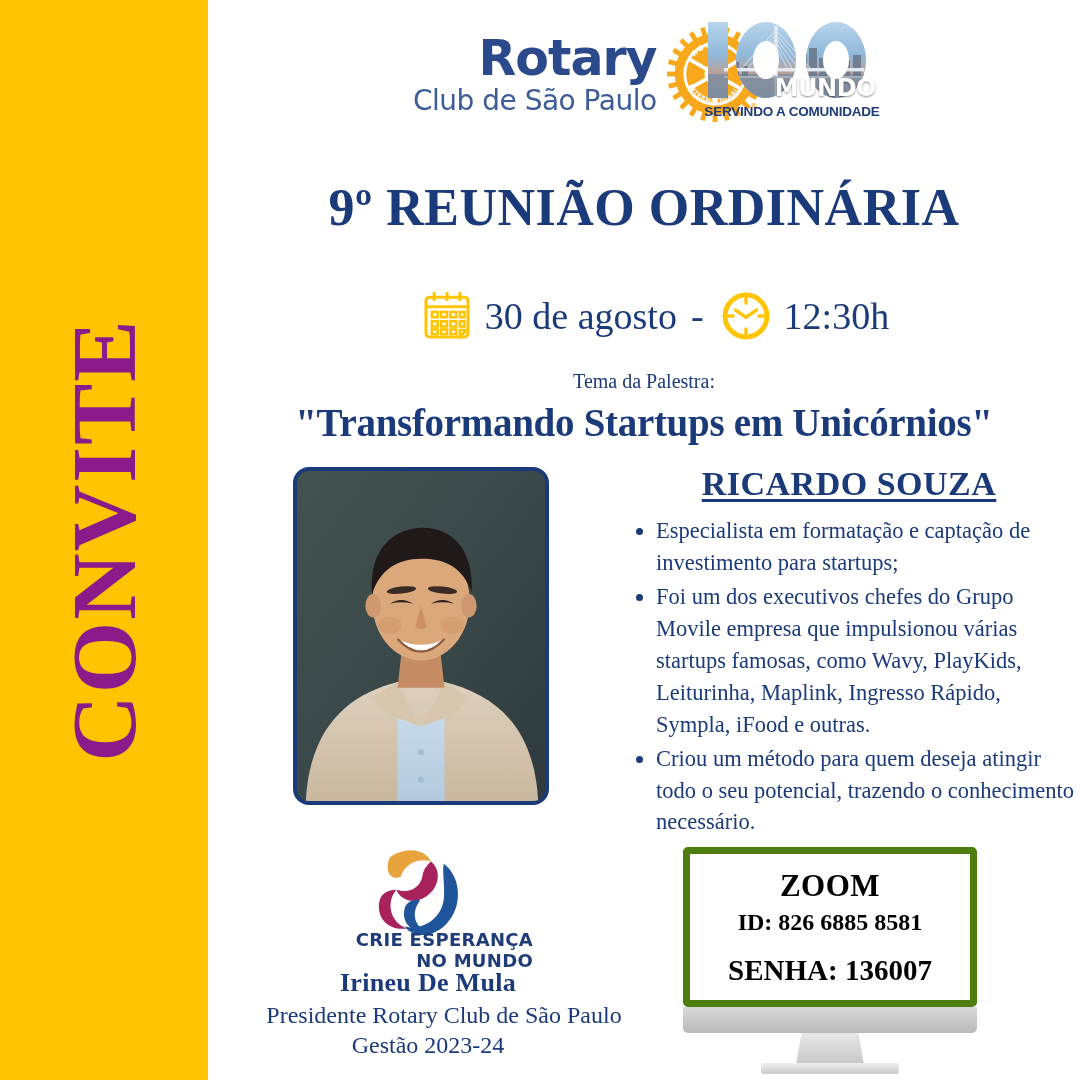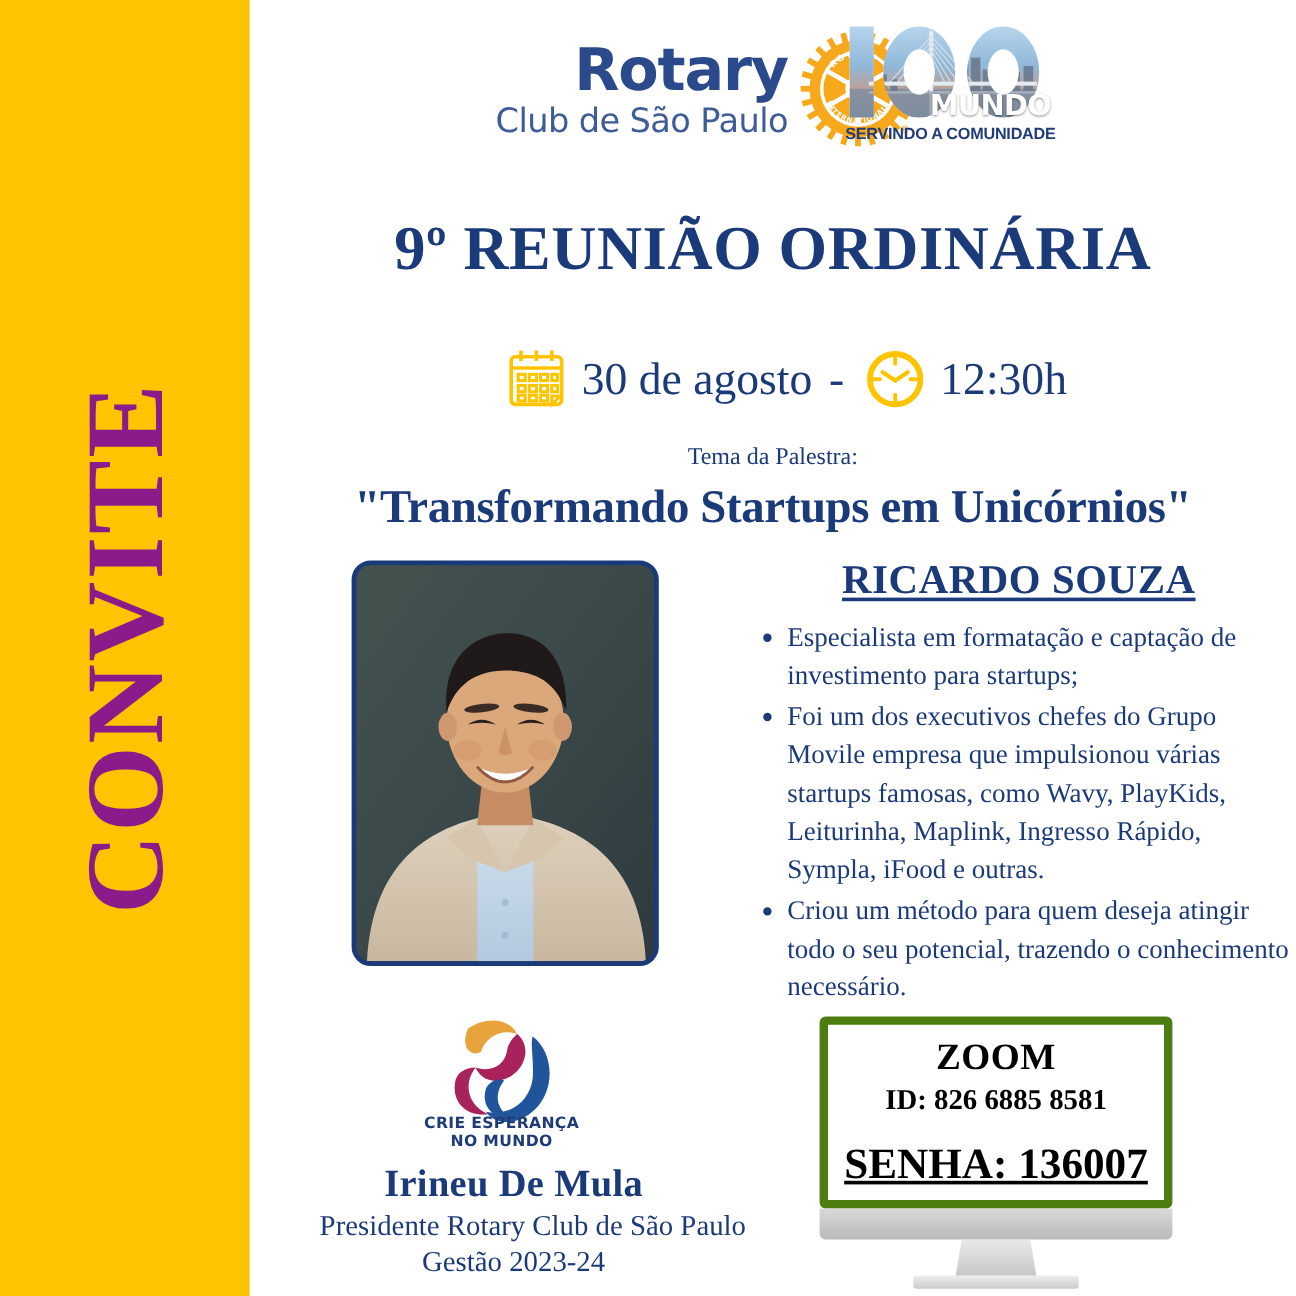--- a/index.html
+++ b/index.html
@@ -140,32 +140,32 @@
   }
   #speaker-bullets li{ margin-bottom:2px; }
 
   
   #theme-logo{
     position:absolute; left:145px; top:840px;
     width:130px; height:108px;
   }
   #theme-logo-tagline{
     position:absolute; left:95px; top:930px; width:230px;
-    text-align:center; color:#1F3C78;
+    text-align:right; color:#1F3C78;
     font-family:"DejaVu Sans", sans-serif;
-    font-weight:bold; font-size:13px; line-height:1.15;
+    font-weight:bold; font-size:18px; line-height:1.15;
     letter-spacing:0.3px;
   }
 
   
   #president{
     position:absolute; left:0px; top:968px; width:440px;
     text-align:center; color:#1B3A7A;
   }
-  #president-name{ font-size:32px; font-weight:bold; letter-spacing:0.3px; }
+  #president-name{ font-size:26px; font-weight:bold; letter-spacing:0.3px; }
   #president-role{ font-size:24px; margin-top:4px;padding-left:32px; }
   #president-term{ font-size:24px; margin-top:3px; }
 
   
   #monitor{
     position:absolute; left:475px; top:847px;
     width:294px; height:160px;
   }
   #monitor-bezel{
     width:294px; height:160px;
@@ -190,21 +190,21 @@
   }
   #monitor-foot{
     position:absolute; left:78px; top:216px;
     width:138px; height:11px;
     background:linear-gradient(#efefef,#c9c9c9);
     border-radius:3px;
   }
   .zoom-line{ color:#000; font-weight:bold; text-align:center; }
   #zoom-title{ font-size:31px; letter-spacing:0.5px; }
   #zoom-id{ font-size:24px; margin-top:5px; }
-  #zoom-pass{ font-size:36px; margin-top:18px;text-decoration:underline; }
+  #zoom-pass{ font-size:29px; margin-top:18px; }
 </style>
 </head>
 <body>
 
 <div id="sidebar">
   <div id="convite-text">CONVITE</div>
 </div>
 
 <div id="main">
 

